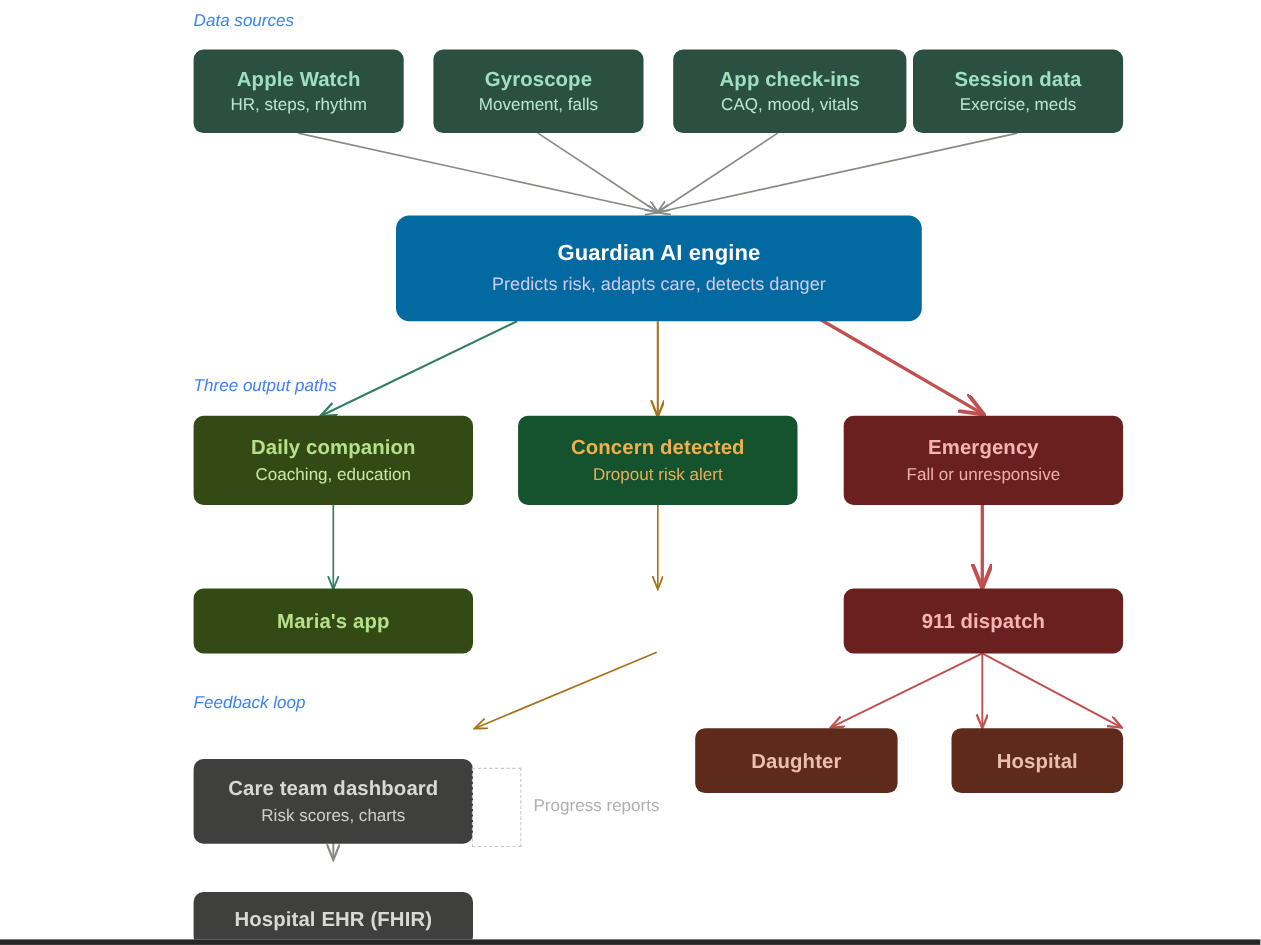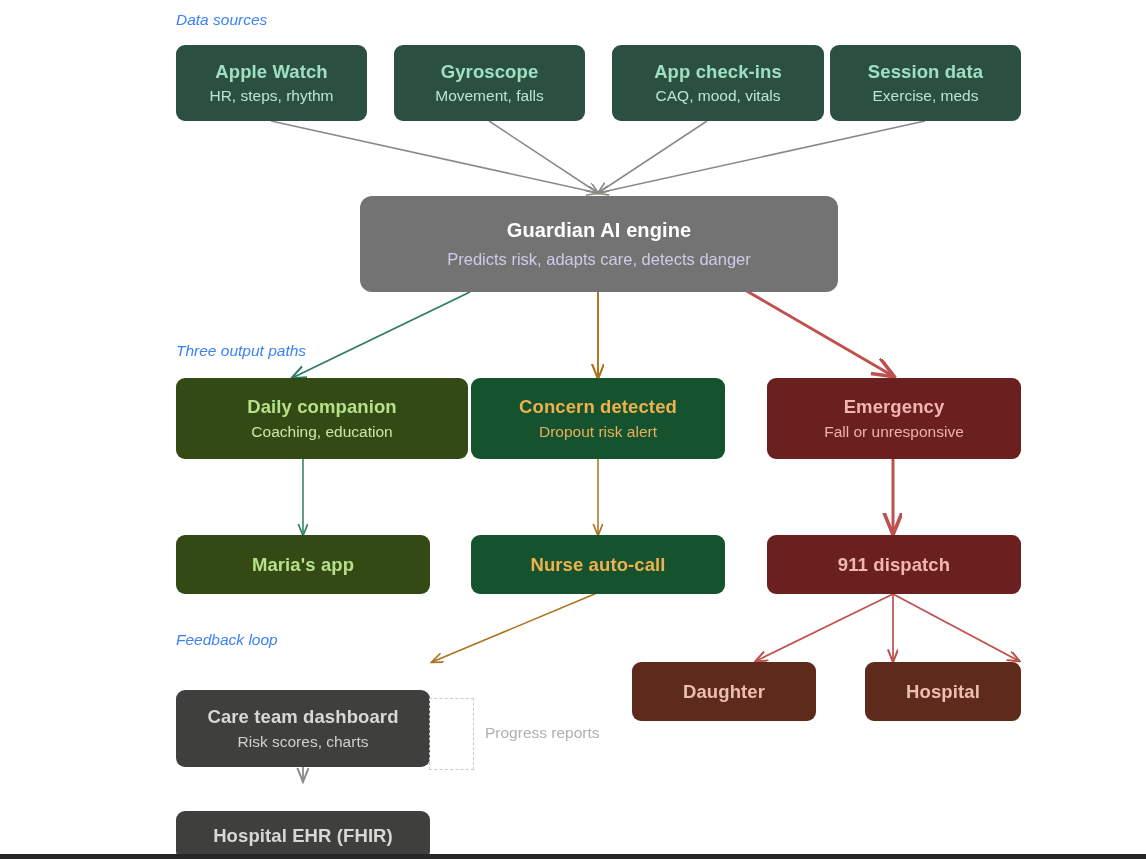--- a/index.html
+++ b/index.html
@@ -70,21 +70,21 @@
     position: absolute;
     font-size: 15.5px;
     color: #b0b0b0;
     white-space: nowrap;
   }
   
   .src      { background:#2b4f41; }
   .src .t   { color:#9fe0c2; }
   .src .s   { color:#b9e6d0; }
 
-  .engine       { background:#737373; }
+  .engine       { background:#0369a1; }
   .engine .t    { color:#ffffff; }
   .engine .s    { color:#cfcbe8; }
 
   .green     { background:#334a14; }
   .green .t  { color:#b7e08b; }
   .green .s  { color:#c9e7a8; }
 
   .brown     { background:#14532d; }
   .brown .t  { color:#f0b04e; }
   .brown .s  { color:#e9ae5c; }
@@ -197,42 +197,39 @@
   <div class="node src" style="left:830px; top:45px; width:191px; height:76px;">
     <div class="t">Session data</div>
     <div class="s">Exercise, meds</div>
   </div>
 
   <div class="node engine" style="left:360px; top:196px; width:478px; height:96px; border-radius:12px;">
     <div class="t" style="font-size:20px;">Guardian AI engine</div>
     <div class="s" style="font-size:16.5px; margin-top:7px;">Predicts risk, adapts care, detects danger</div>
   </div>
 
-  <div class="node green" style="left:176px; top:378px; width:292px; height:81px;">
+  <div class="node green" style="left:176px; top:378px; width:254px; height:81px;">
     <div class="t">Daily companion</div>
     <div class="s">Coaching, education</div>
   </div>
 
   <div class="node brown" style="left:471px; top:378px; width:254px; height:81px;">
     <div class="t">Concern detected</div>
     <div class="s">Dropout risk alert</div>
   </div>
 
   <div class="node red" style="left:767px; top:378px; width:254px; height:81px;">
     <div class="t">Emergency</div>
     <div class="s">Fall or unresponsive</div>
   </div>
 
   <div class="node green single" style="left:176px; top:535px; width:254px; height:59px;">
     <div class="t">Maria's app</div>
   </div>
 
-  <div class="node brown single" style="left:471px; top:535px; width:254px; height:59px;">
-    <div class="t">Nurse auto-call</div>
-  </div>
 
   <div class="node red single" style="left:767px; top:535px; width:254px; height:59px;">
     <div class="t">911 dispatch</div>
   </div>
 
   <div class="node rust single" style="left:632px; top:662px; width:184px; height:59px;">
     <div class="t">Daughter</div>
   </div>
 
   <div class="node rust single" style="left:865px; top:662px; width:156px; height:59px;">

